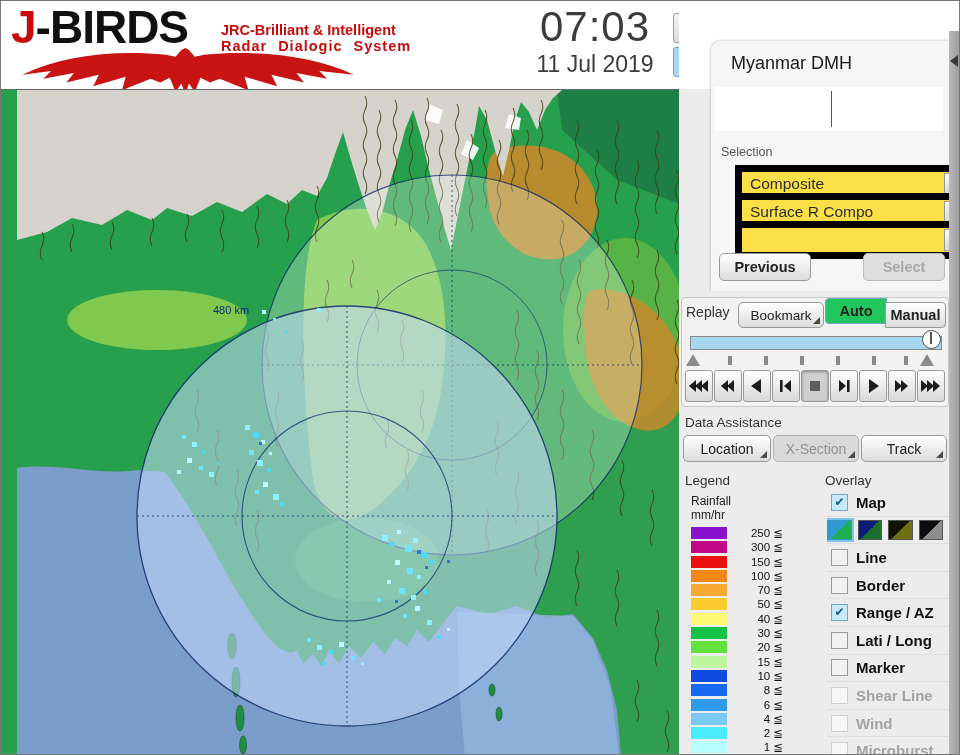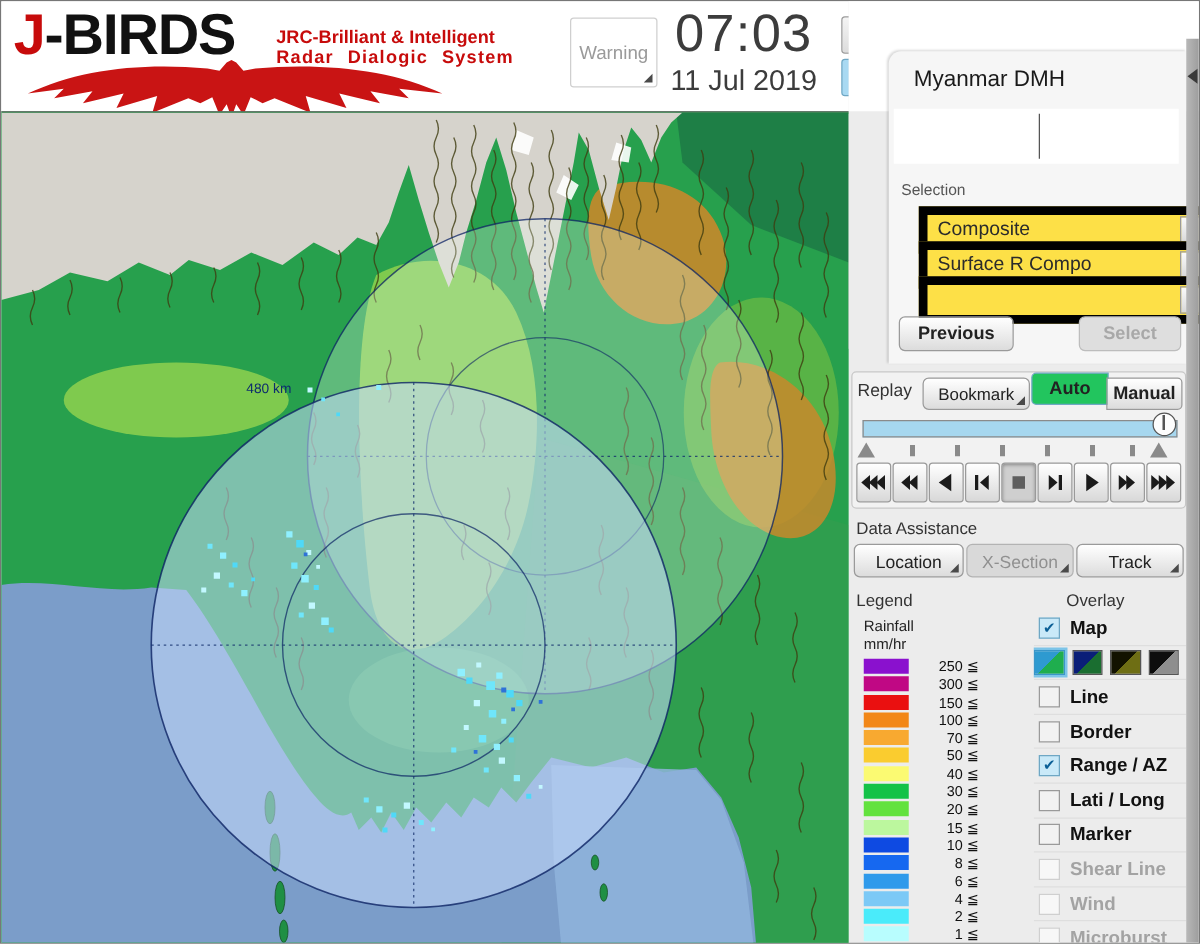--- a/index.html
+++ b/index.html
@@ -25,21 +25,21 @@
   .tz-btn{position:absolute;left:672px;width:36px;height:28px;border:1px solid #9a9a9a;
       border-radius:3px;font-size:12px;font-weight:bold;color:#222;
       display:flex;align-items:center;justify-content:center;background:linear-gradient(#f4f4f4,#dcdcdc);}
   #tz-utc{top:12px;}
   #tz-mmt{top:46px;background:#a9d9f2;border-color:#6fa7c4;}
   .tool-btn{position:absolute;top:6px;width:31px;height:31px;border:1px solid #9a9a9a;border-radius:4px;
       background:linear-gradient(#ffffff,#dedede);display:flex;align-items:center;justify-content:center;}
   .tool-btn.selected{background:#8ccbee;border-color:#5b9cc0;}
   
   #map{position:absolute;left:0;top:88px;width:678px;height:667px;background:#27a04d;
-       border-top:1px solid #666;box-sizing:border-box;overflow:hidden;}
+       border-top:1px solid #666;box-sizing:border-box;overflow:hidden;padding-left:16px;}
   
   #zoom-strip{position:absolute;left:678px;top:90px;width:29px;height:188px;background:#dcdcdc;
       border:1px solid #a0a0a0;box-sizing:border-box;}
   .zoom-btn{position:absolute;left:1px;width:25px;height:27px;background:linear-gradient(#fff,#ddd);
       border:1px solid #8a8a8a;border-radius:3px;display:flex;align-items:center;justify-content:center;}
   #zoom-in{top:1px;} #zoom-out{bottom:1px;}
   #zoom-track{position:absolute;left:12px;top:32px;width:2px;height:122px;background:#9a9a9a;}
   #zoom-handle{position:absolute;left:3px;top:136px;width:21px;height:13px;background:linear-gradient(#fafafa,#cfcfcf);
       border:1px solid #8a8a8a;border-radius:2px;}
   
@@ -90,21 +90,21 @@
       border-left:7px solid transparent;border-bottom:7px solid #4a4a4a;}
   
   #legend-label{position:absolute;left:6px;top:472px;font-size:13.5px;color:#333;}
   #legend-t1{position:absolute;left:12px;top:493px;font-size:12px;color:#222;}
   #legend-t2{position:absolute;left:12px;top:507px;font-size:12px;color:#222;}
   #legend-rows{position:absolute;left:12px;top:525px;width:92px;}
   .lg-row{height:14.3px;position:relative;}
   .lg-swatch{position:absolute;left:0;top:1px;width:36px;height:12px;}
   .lg-val{position:absolute;right:0;top:0;width:52px;text-align:right;font-size:11.5px;color:#111;}
   
-  #overlay-label{position:absolute;left:146px;top:472px;font-size:13.5px;color:#333;margin-left:28px;}
+  #overlay-label{position:absolute;left:146px;top:472px;font-size:13.5px;color:#333;}
   #overlay-list{position:absolute;left:148px;top:488px;width:122px;height:267px;overflow:hidden;}
   .ov-row{height:26.6px;position:relative;border-bottom:1px solid #dedede;display:flex;align-items:center;}
   .ov-cb{width:15px;height:15px;border:1px solid #9a9a9a;background:#f2f2f2;margin:0 8px 0 4px;
       font-size:12px;line-height:14px;text-align:center;color:#0b5f96;flex:0 0 15px;}
   .ov-cb.checked{background:#c9e9f8;border-color:#6fa7c4;}
   .ov-row.disabled .ov-cb{border-color:#cfcfcf;background:#f7f7f7;}
   .ov-label{font-size:15px;font-weight:bold;color:#111;}
   .ov-row.disabled .ov-label{color:#a3a3a3;}
   .style-swatch{width:25px;height:20px;margin-right:6px;border:1px solid #555;box-sizing:border-box;}
   .style-swatch.selected{outline:2px solid #7cc4e8;border-color:#3a96c8;}
@@ -127,23 +127,20 @@
         <div class="l1">JRC-Brilliant &amp; Intelligent</div>
         <div class="l2">Radar Dialogic System</div>
       </div>
       <svg id="eagle" width="352" height="46" viewBox="0 0 352 48">
         <path fill="#c91414" d="M2,28 C44,8 96,2 152,7 L162,9 L168,2 L172,0 L176,2 L182,9 L192,7 C248,2 306,8 348,28
           L312,24 L320,32 L288,26 L296,36 L262,28 L268,40 L234,30 L238,44 L208,32 L198,36 L188,31
           L182,46 L176,37 L172,48 L168,37 L162,46 L156,31 L146,36 L136,32 L106,44 L110,30 L76,40 L82,28 L48,36 L56,26 L24,32 L32,24 Z"></path>
       </svg>
     </div>
 
-    <div id="warning-btn" class="corner">
-      <span>Warning</span>
-    </div>
 
     <div id="clock-time">07:03</div>
     <div id="clock-date">11 Jul 2019</div>
 
     <div class="tz-btn" id="tz-utc">UTC</div>
     <div class="tz-btn" id="tz-mmt">MMT</div>
 
     <div class="tool-btn selected" style="left:781px">
       <svg width="22" height="22" viewBox="0 0 24 24">
         <path d="M4,4 h13 l3,3 v13 h-16 z" fill="#161616"></path>

